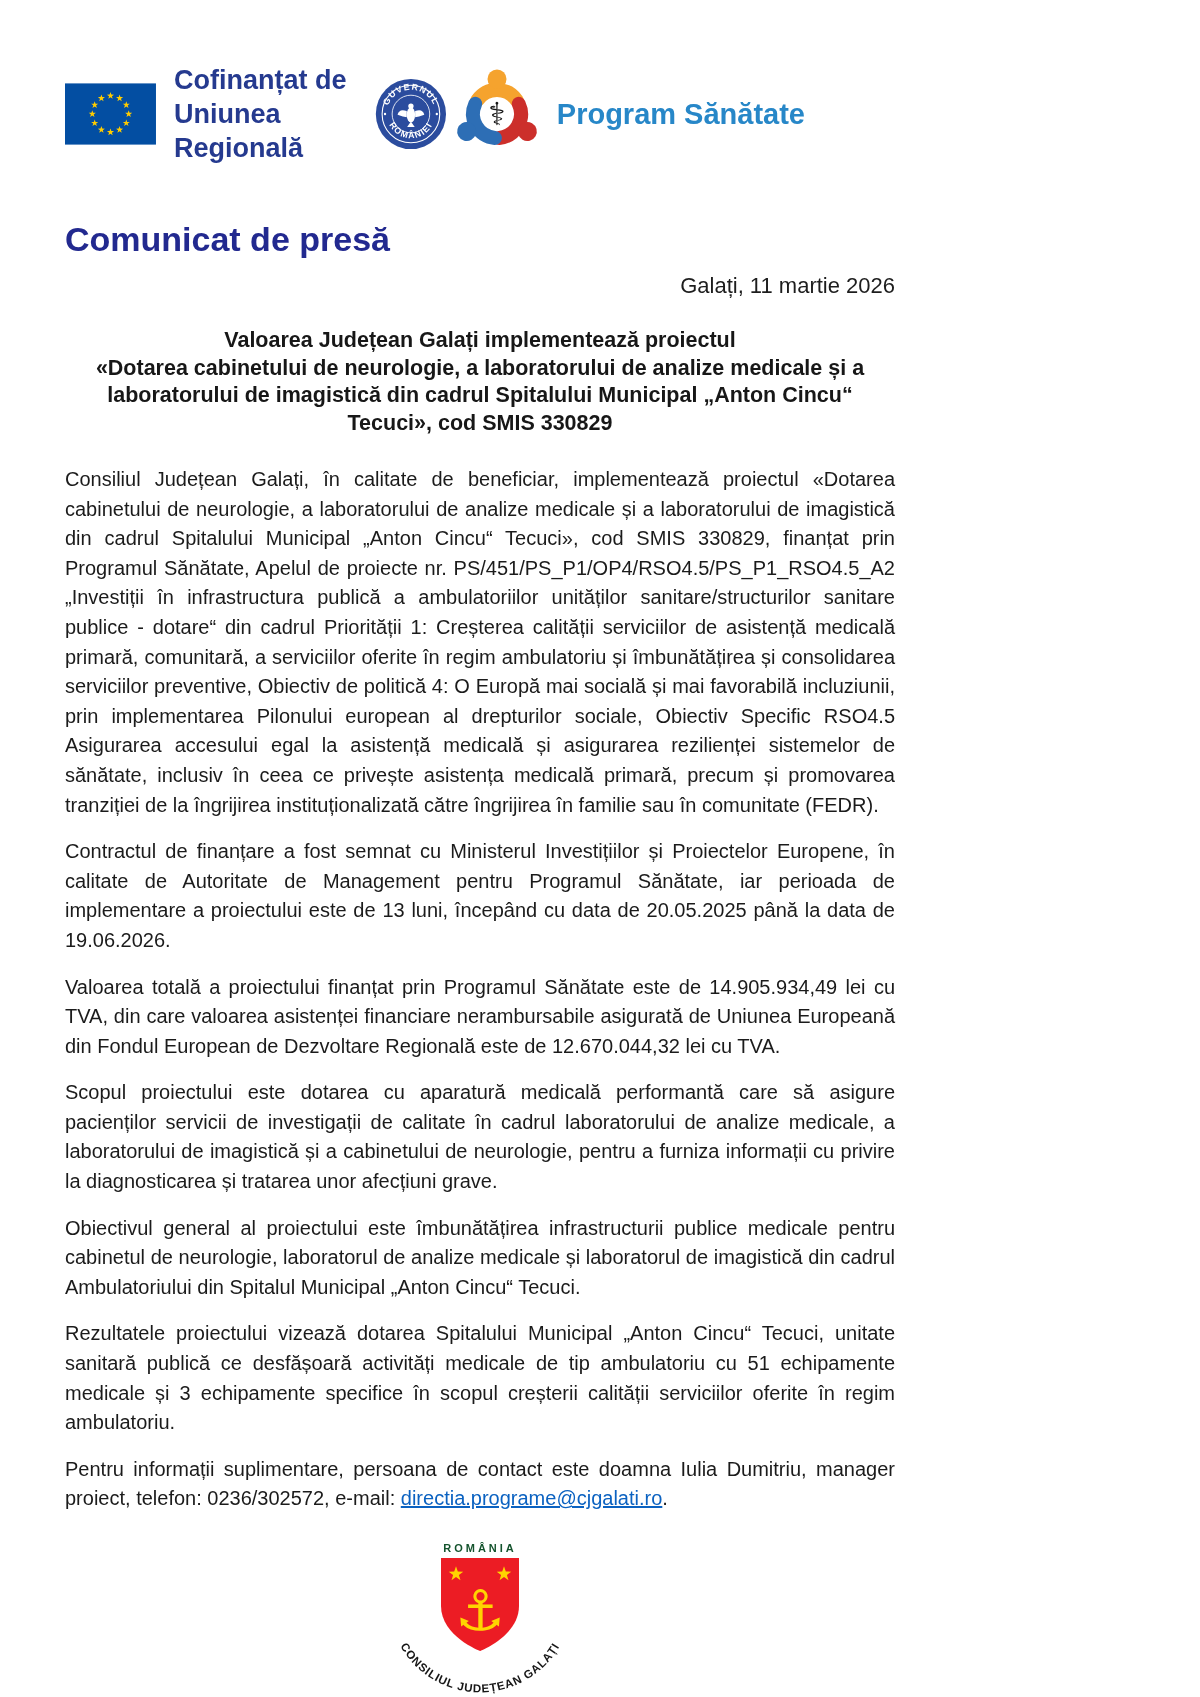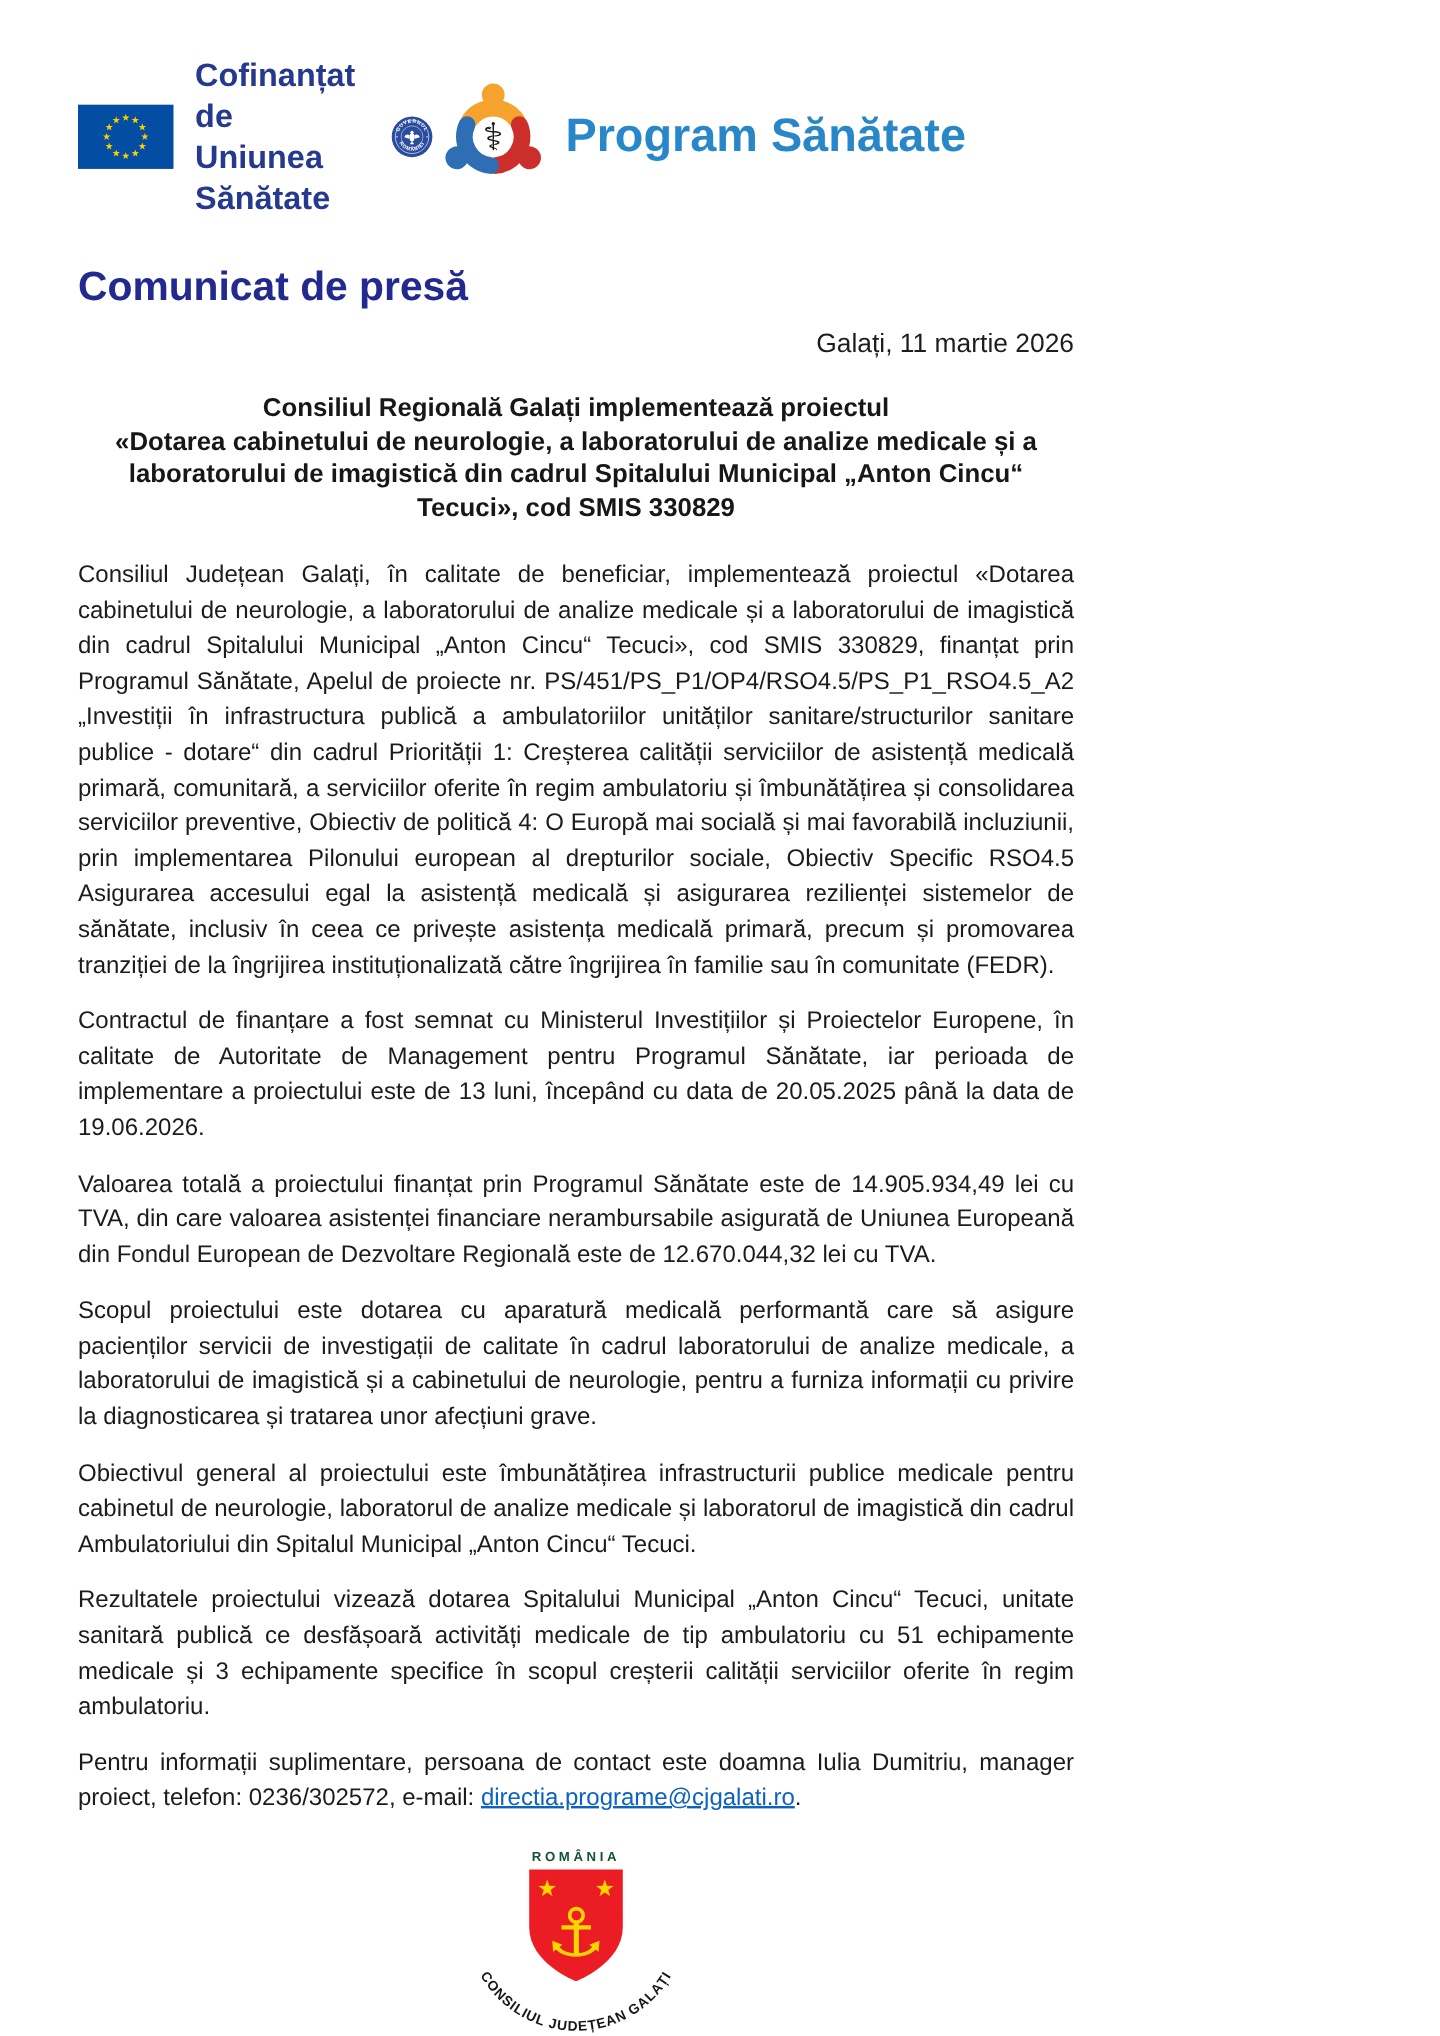--- a/index.html
+++ b/index.html
@@ -8,21 +8,21 @@
     padding:60px 65px 40px;
     font-family:"Liberation Sans",sans-serif;color:#1d1d1d;
   }
   
   .logos{display:flex;justify-content:space-between;align-items:center;margin-right:90px;height:108px;}
   .eu-block{display:flex;align-items:center;}
   .eu-flag{display:block;}
   .eu-text{margin-left:18px;font-weight:bold;font-size:27px;line-height:34px;color:#253a8f;}
   .gov-seal{display:block;}
   .program-block{display:flex;align-items:center;}
-  .program-text{margin-left:10px;font-weight:bold;font-size:39px;color:#2787c8;white-space:nowrap;}
+  .program-text{margin-left:10px;font-weight:bold;font-size:29px;color:#2787c8;white-space:nowrap;}
   
   .doc-title{text-align:left;font-weight:bold;font-size:34px;color:#22298f;margin:52px 0 14px;}
   .dateline{text-align:right;font-size:22px;color:#1d1d1d;margin:0 0 28px;}
   
   .heading{font-weight:bold;font-size:21.5px;line-height:27.5px;text-align:center;color:#171717;margin:0 0 28px;}
   .heading .hl2{margin-top:0;}
   
   .body p{font-size:20px;line-height:29.6px;text-align:justify;margin:0 0 17px;color:#1b1b1b;}
   .email-link{color:#0b62c1;text-decoration:underline;cursor:pointer;}
   
@@ -53,21 +53,21 @@
           <use href="#eustar" transform="translate(55,59)"></use>
           <use href="#eustar" transform="translate(44,56.1)"></use>
           <use href="#eustar" transform="translate(35.9,48)"></use>
           <use href="#eustar" transform="translate(33,37)"></use>
           <use href="#eustar" transform="translate(35.9,26)"></use>
           <use href="#eustar" transform="translate(44,17.9)"></use>
         </g>
       </svg>
       <div class="eu-text">
         <div>Cofinanțat de</div>
-        <div>Uniunea Sănătate</div>
+        <div>Uniunea Regională</div>
       </div>
     </div>
 
     <svg class="gov-seal" width="86" height="86" viewBox="0 0 86 86" aria-hidden="true">
       <circle cx="43" cy="43" r="42" fill="#2b4c9e"></circle>
       <circle cx="43" cy="43" r="34.5" fill="none" stroke="#ffffff" stroke-width="1.3"></circle>
       <circle cx="43" cy="43" r="22.5" fill="none" stroke="#ffffff" stroke-width="1"></circle>
       <path id="sealTop" d="M 14,43 A 29 29 0 0 1 72,43" fill="none"></path>
       <path id="sealBottom" d="M 14,43 A 29 29 0 0 0 72,43" fill="none"></path>
       <text font-size="10.5" font-weight="bold" fill="#ffffff" letter-spacing="1.5" font-family="Liberation Sans, sans-serif">
@@ -105,21 +105,21 @@
       </svg>
       <span class="program-text">Program Sănătate</span>
     </div>
 
   </header>
 
   <h1 class="doc-title">Comunicat de presă</h1>
   <div class="dateline">Galați, 11 martie 2026</div>
 
   <div class="heading">
-    <div class="hl1">Consiliul Regională Galați implementează proiectul</div>
+    <div class="hl1">Valoarea Județean Galați implementează proiectul</div>
     <div class="hl2">«Dotarea cabinetului de neurologie, a laboratorului de analize medicale și a laboratorului de imagistică din cadrul Spitalului Municipal „Anton Cincu“ Tecuci», cod SMIS 330829</div>
   </div>
 
   <div class="body">
     <p>Consiliul Județean Galați, în calitate de beneficiar, implementează proiectul «Dotarea cabinetului de neurologie, a laboratorului de analize medicale și a laboratorului de imagistică din cadrul Spitalului Municipal „Anton Cincu“ Tecuci», cod SMIS 330829, finanțat prin Programul Sănătate, Apelul de proiecte nr. PS/451/PS_P1/OP4/RSO4.5/PS_P1_RSO4.5_A2 „Investiții în infrastructura publică a ambulatoriilor unităților sanitare/structurilor sanitare publice - dotare“ din cadrul Priorității 1: Creșterea calității serviciilor de asistență medicală primară, comunitară, a serviciilor oferite în regim ambulatoriu și îmbunătățirea și consolidarea serviciilor preventive, Obiectiv de politică 4: O Europă mai socială și mai favorabilă incluziunii, prin implementarea Pilonului european al drepturilor sociale, Obiectiv Specific RSO4.5 Asigurarea accesului egal la asistență medicală și asigurarea rezilienței sistemelor de sănătate, inclusiv în ceea ce privește asistența medicală primară, precum și promovarea tranziției de la îngrijirea instituționalizată către îngrijirea în familie sau în comunitate (FEDR).</p>
     <p>Contractul de finanțare a fost semnat cu Ministerul Investițiilor și Proiectelor Europene, în calitate de Autoritate de Management pentru Programul Sănătate, iar perioada de implementare a proiectului este de 13 luni, începând cu data de 20.05.2025 până la data de 19.06.2026.</p>
     <p>Valoarea totală a proiectului finanțat prin Programul Sănătate este de 14.905.934,49 lei cu TVA, din care valoarea asistenței financiare nerambursabile asigurată de Uniunea Europeană din Fondul European de Dezvoltare Regională este de 12.670.044,32 lei cu TVA.</p>
     <p>Scopul proiectului este dotarea cu aparatură medicală performantă care să asigure pacienților servicii de investigații de calitate în cadrul laboratorului de analize medicale, a laboratorului de imagistică și a cabinetului de neurologie, pentru a furniza informații cu privire la diagnosticarea și tratarea unor afecțiuni grave.</p>
     <p>Obiectivul general al proiectului este îmbunătățirea infrastructurii publice medicale pentru cabinetul de neurologie, laboratorul de analize medicale și laboratorul de imagistică din cadrul Ambulatoriului din Spitalul Municipal „Anton Cincu“ Tecuci.</p>
     <p>Rezultatele proiectului vizează dotarea Spitalului Municipal „Anton Cincu“ Tecuci, unitate sanitară publică ce desfășoară activități medicale de tip ambulatoriu cu 51 echipamente medicale și 3 echipamente specifice în scopul creșterii calității serviciilor oferite în regim ambulatoriu.</p>

